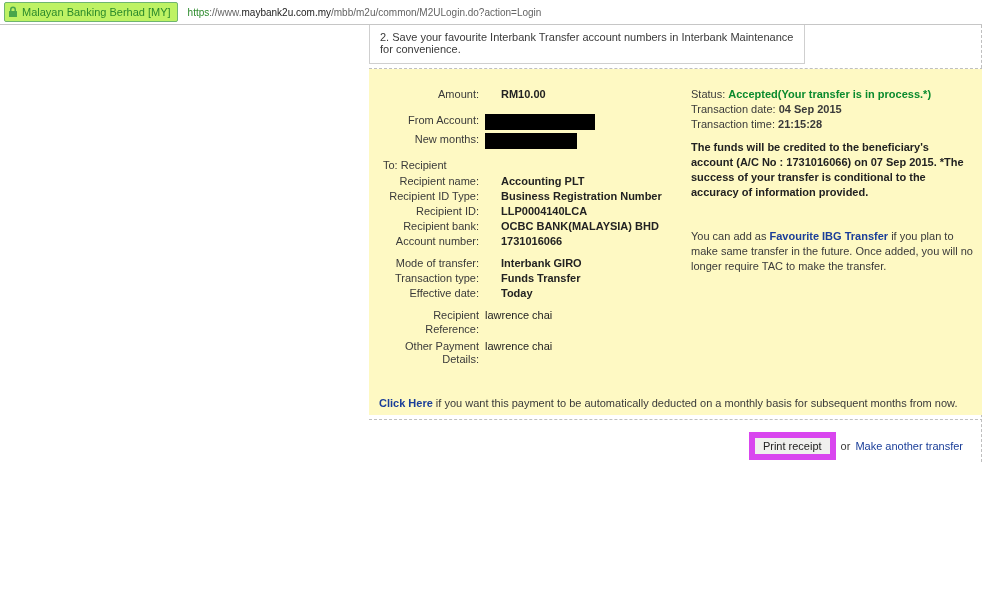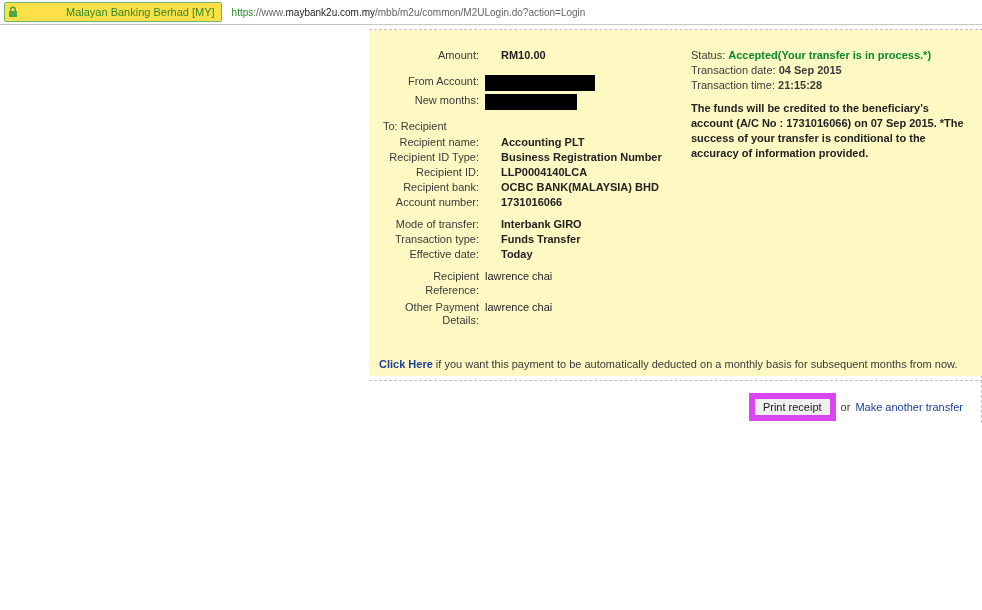--- a/index.html
+++ b/index.html
@@ -1,18 +1,18 @@
 <!DOCTYPE html>
 <html><head>
 <meta charset="utf-8">
 <style>
   html,body{margin:0;padding:0;font-family:Arial,Helvetica,sans-serif;font-size:11px;color:#222;background:#fff;}
   .browser{width:982px;}
   .addr-bar{display:flex;align-items:center;height:24px;border-bottom:1px solid #c6c6c6;}
-  .ssl-badge{display:flex;align-items:center;height:18px;margin:2px 4px;padding:0 6px 0 3px;border:1px solid #6fb56f;background:#fde047;color:#2b8a2b;font-size:11px;line-height:18px;border-radius:2px;gap:44px;}
+  .ssl-badge{display:flex;align-items:center;height:18px;margin:2px 4px;padding:0 6px 0 3px;border:1px solid #6fb56f;background:#bef264;color:#2b8a2b;font-size:11px;line-height:18px;border-radius:2px;}
   .ssl-badge .lock{width:10px;height:12px;margin-right:4px;fill:#4aa64a;}
   .url{flex:1;padding:0 6px;font-size:10px;color:#646464;white-space:nowrap;}
   .url .https{color:#2b8a2b;}
   .url .host{color:#222;}
   .wrap{width:982px;}
   .sideline{border-right:1px dashed #bfbfbf;}
   .tip-box{margin-left:369px;width:414px;border:1px solid #cfcfcf;border-top:none;padding:6px 10px 8px;color:#3a3a3a;background:#fff;}
   .dash{margin-top:4px;margin-left:369px;width:614px;border-top:1px dashed #bfbfbf;}
   .panel{margin-left:369px;width:594px;background:#fef9c3;padding:16px 10px 4px;}
   .cols{display:flex;}
@@ -50,20 +50,24 @@
       <span>Malayan Banking Berhad [MY]</span>
     </div>
     <div class="url">
       <span class="https">https</span><span>://www.</span><span class="host">maybank2u.com.my</span><span>/mbb/m2u/common/M2ULogin.do?action=Login</span>
     </div>
   </div>
 </div>
 
 <div class="wrap">
   <div class="sideline">
+    <div class="tip-box">
+      <span>2.</span>
+      <span>Save your favourite Interbank Transfer account numbers in Interbank Maintenance for convenience.</span>
+    </div>
     <div class="dash"></div>
 
     <div class="panel">
       <div class="cols">
         <div class="left">
 
           <div class="row">
               <div class="lab">Amount:</div>
               <div class="val">RM10.00</div>
             </div>
@@ -123,20 +127,23 @@
             </div>
         </div>
 
         <div class="right">
           <div class="status-line"><span>Status: </span><span class="accepted">Accepted(Your transfer is in process.*)</span></div>
           <div class="status-line"><span>Transaction date: </span><span class="bold">04 Sep 2015</span></div>
           <div class="status-line"><span>Transaction time: </span><span class="bold">21:15:28</span></div>
 
           <div class="note">The funds will be credited to the beneficiary's account (A/C No : 1731016066) on 07 Sep 2015. *The success of your transfer is conditional to the accuracy of information provided.</div>
 
+          <div class="fav-line">
+            <span>You can add as </span><span class="link">Favourite IBG Transfer</span><span> if you plan to make same transfer in the future. Once added, you will no longer require TAC to make the transfer.</span>
+          </div>
         </div>
       </div>
 
       <div class="clickhere">
         <span class="link">Click Here</span><span> if you want this payment to be automatically deducted on a monthly basis for subsequent months from now.</span>
       </div>
     </div>
 
     <div class="dash"></div>
 

